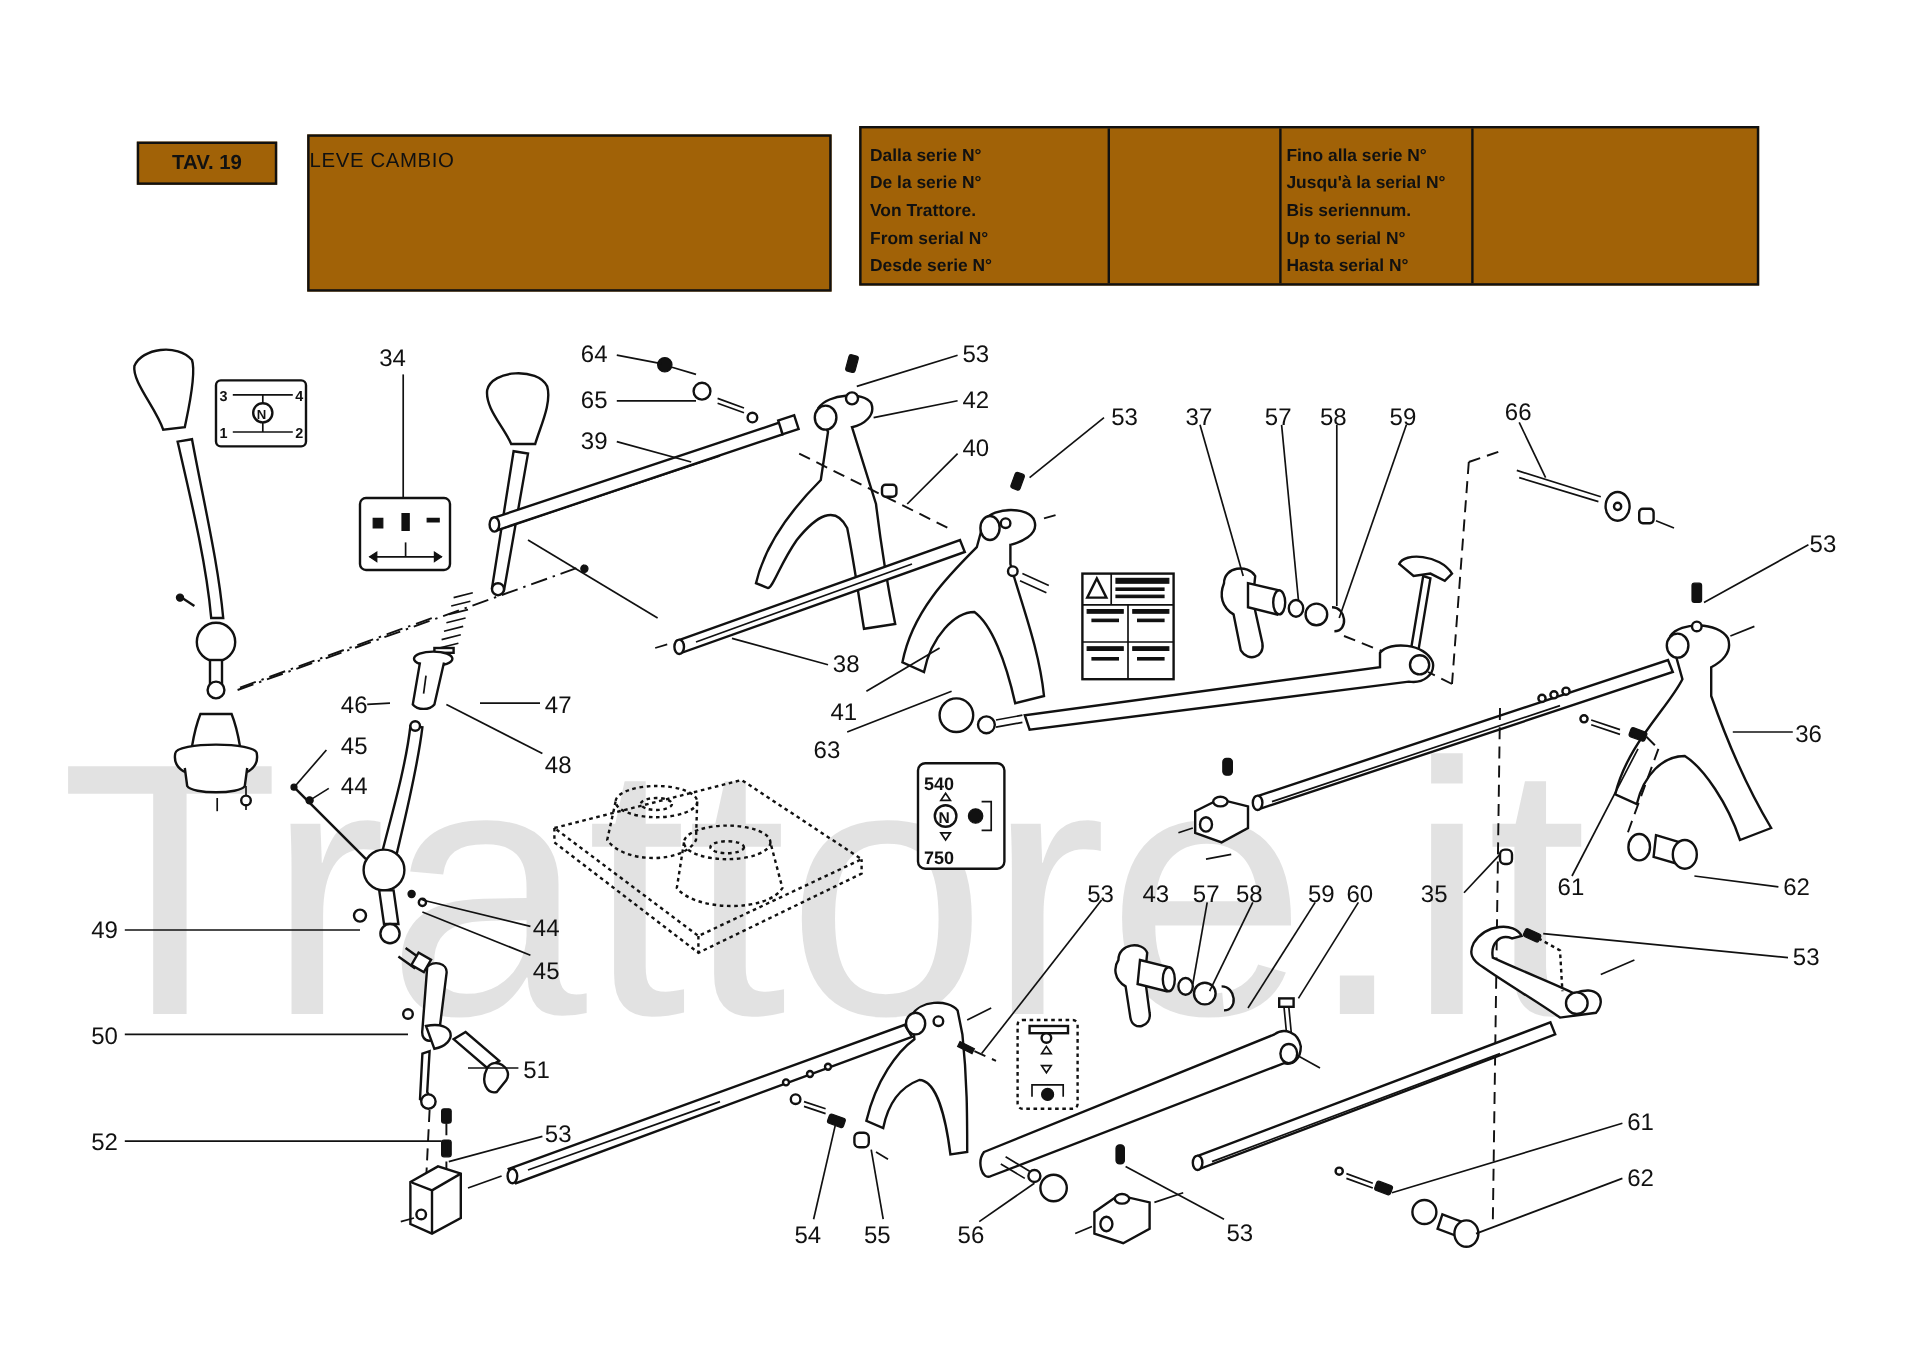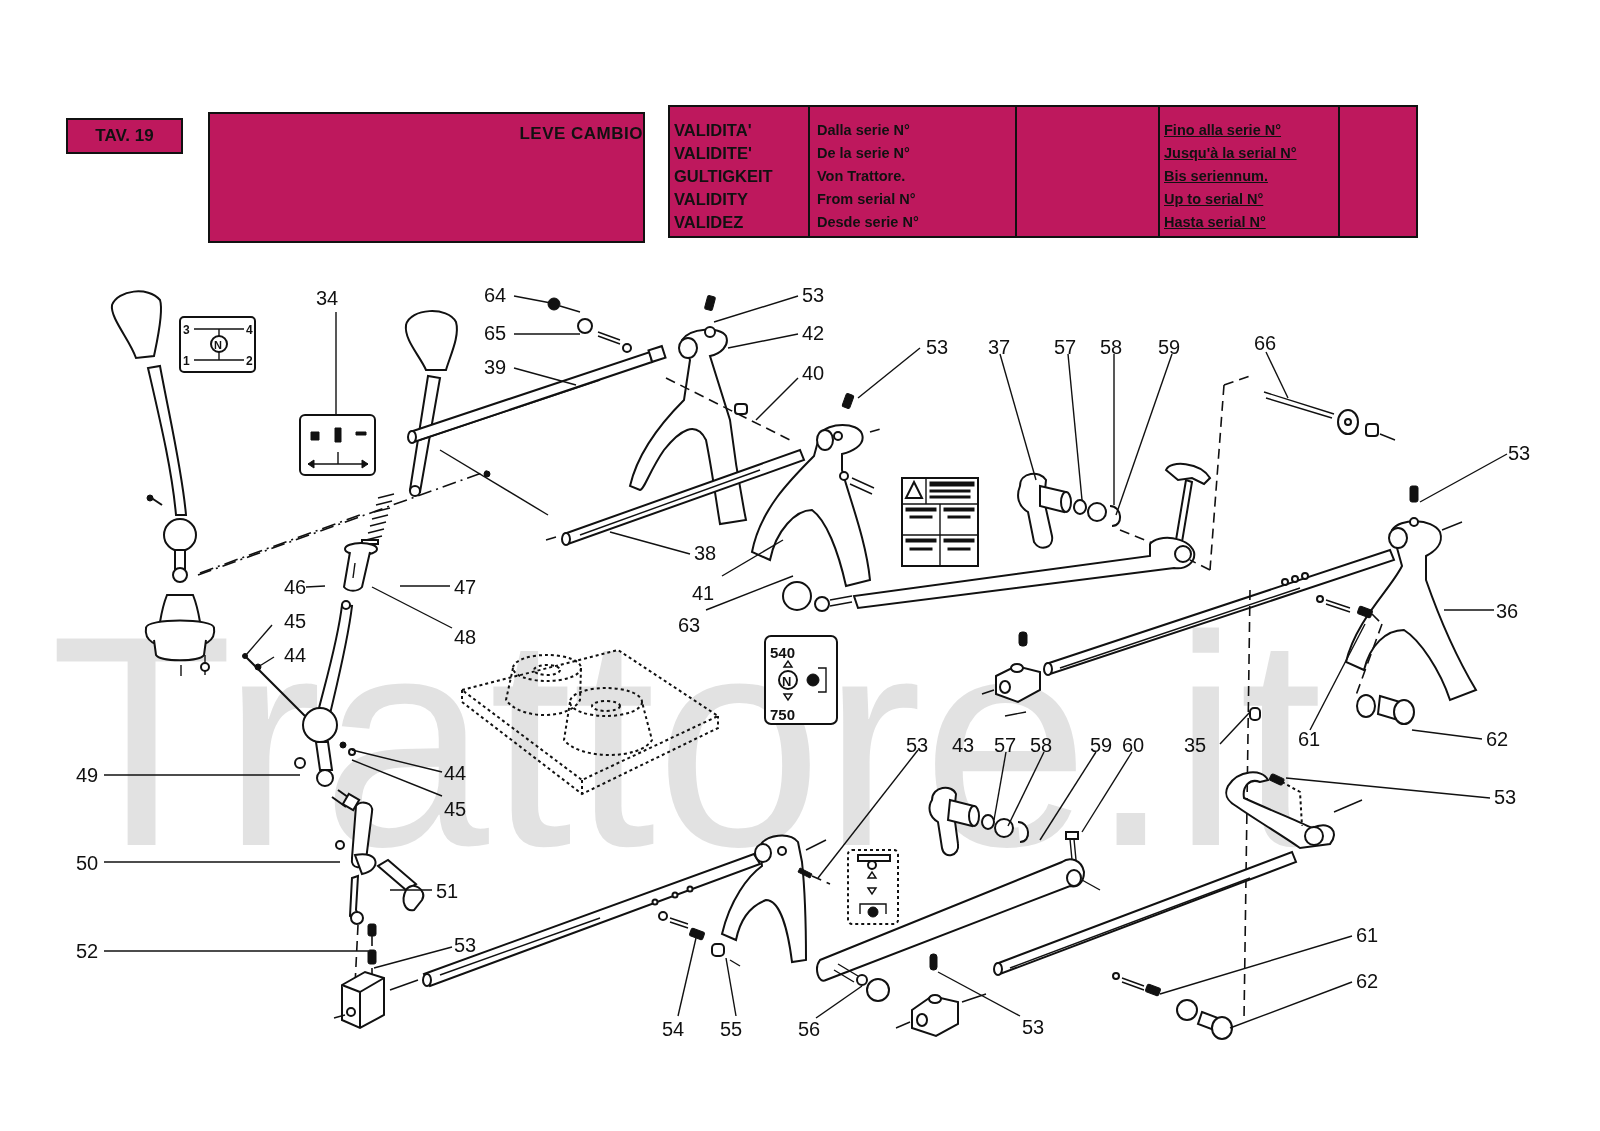--- a/index.html
+++ b/index.html
@@ -1,29 +1,29 @@
 <!DOCTYPE html>
 <html><head>
 <meta charset="utf-8">
 <style>
   html, body { margin: 0; padding: 0; background: #ffffff; }
   body { width: 1600px; height: 1131px; position: relative; overflow: hidden;
          font-family: "Liberation Sans", sans-serif; color: #111; }
-  .box { position: absolute; border: 2px solid #111; background: #be185d; box-sizing: border-box; }
+  .box { position: absolute; border: 2px solid #111; background: #a16207; box-sizing: border-box; margin-left: 48px; }
   #tav-box { left: 66px; top: 118px; width: 117px; height: 36px;
              font-weight: bold; font-size: 17px; display: flex; align-items: center; justify-content: center; }
   #title-box { left: 208px; top: 112px; width: 437px; height: 131px; }
-  #title-box .t { text-align: right; font-weight: bold; font-size: 17px; margin-top: 10px; letter-spacing: 0.5px; }
+  #title-box .t { text-align: left; font-weight: normal; font-size: 17px; margin-top: 10px; letter-spacing: 0.5px; }
   #validity { left: 668px; top: 105px; width: 750px; height: 133px; display: flex; }
   #validity .col { border-right: 2px solid #111; box-sizing: border-box; padding: 12px 4px 0 4px; font-weight: bold; line-height: 23px; }
   #validity .col:last-child { border-right: none; }
   #validity .c1 { width: 140px; font-size: 16.5px; }
   #validity .c2 { width: 207px; font-size: 14.5px; padding-left: 7px; }
   #validity .c3 { width: 143px; }
-  #validity .c4 { width: 180px; font-size: 14.5px; padding-left: 4px; text-decoration: underline; }
+  #validity .c4 { width: 160px; font-size: 14.5px; padding-left: 4px; }
   #validity .c5 { flex: 1; }
   #validity .line { white-space: nowrap; }
   #diagram { position: absolute; left: 0; top: 0; width: 1600px; height: 1131px; }
   .lbl { font-family: "Liberation Sans", sans-serif; font-size: 20px; fill: #111; }
   .lead { stroke: #111; stroke-width: 1.4; fill: none; }
   .part { stroke: #111; stroke-width: 2; fill: #fff; }
   .thin { stroke: #111; stroke-width: 1.4; fill: none; }
   .dash { stroke: #111; stroke-width: 1.6; fill: none; stroke-dasharray: 10 6; }
   .dashdot { stroke: #111; stroke-width: 1.6; fill: none; stroke-dasharray: 14 5 2 5; }
   .dotted { stroke: #111; stroke-width: 2; fill: none; stroke-dasharray: 3 3; }
@@ -36,27 +36,20 @@
 
 <div id="tav-box" class="box">
   <span>TAV. 19</span>
 </div>
 
 <div id="title-box" class="box">
   <div class="t">LEVE CAMBIO</div>
 </div>
 
 <div id="validity" class="box">
-  <div class="col c1">
-    <div class="line">VALIDITA'</div>
-    <div class="line">VALIDITE'</div>
-    <div class="line">GULTIGKEIT</div>
-    <div class="line">VALIDITY</div>
-    <div class="line">VALIDEZ</div>
-  </div>
   <div class="col c2">
     <div class="line">Dalla serie N°</div>
     <div class="line">De la serie N°</div>
     <div class="line">Von  Trattore.</div>
     <div class="line">From serial N°</div>
     <div class="line">Desde serie N°</div>
   </div>
   <div class="col c3"></div>
   <div class="col c4">
     <div class="line">Fino alla serie N°</div>

